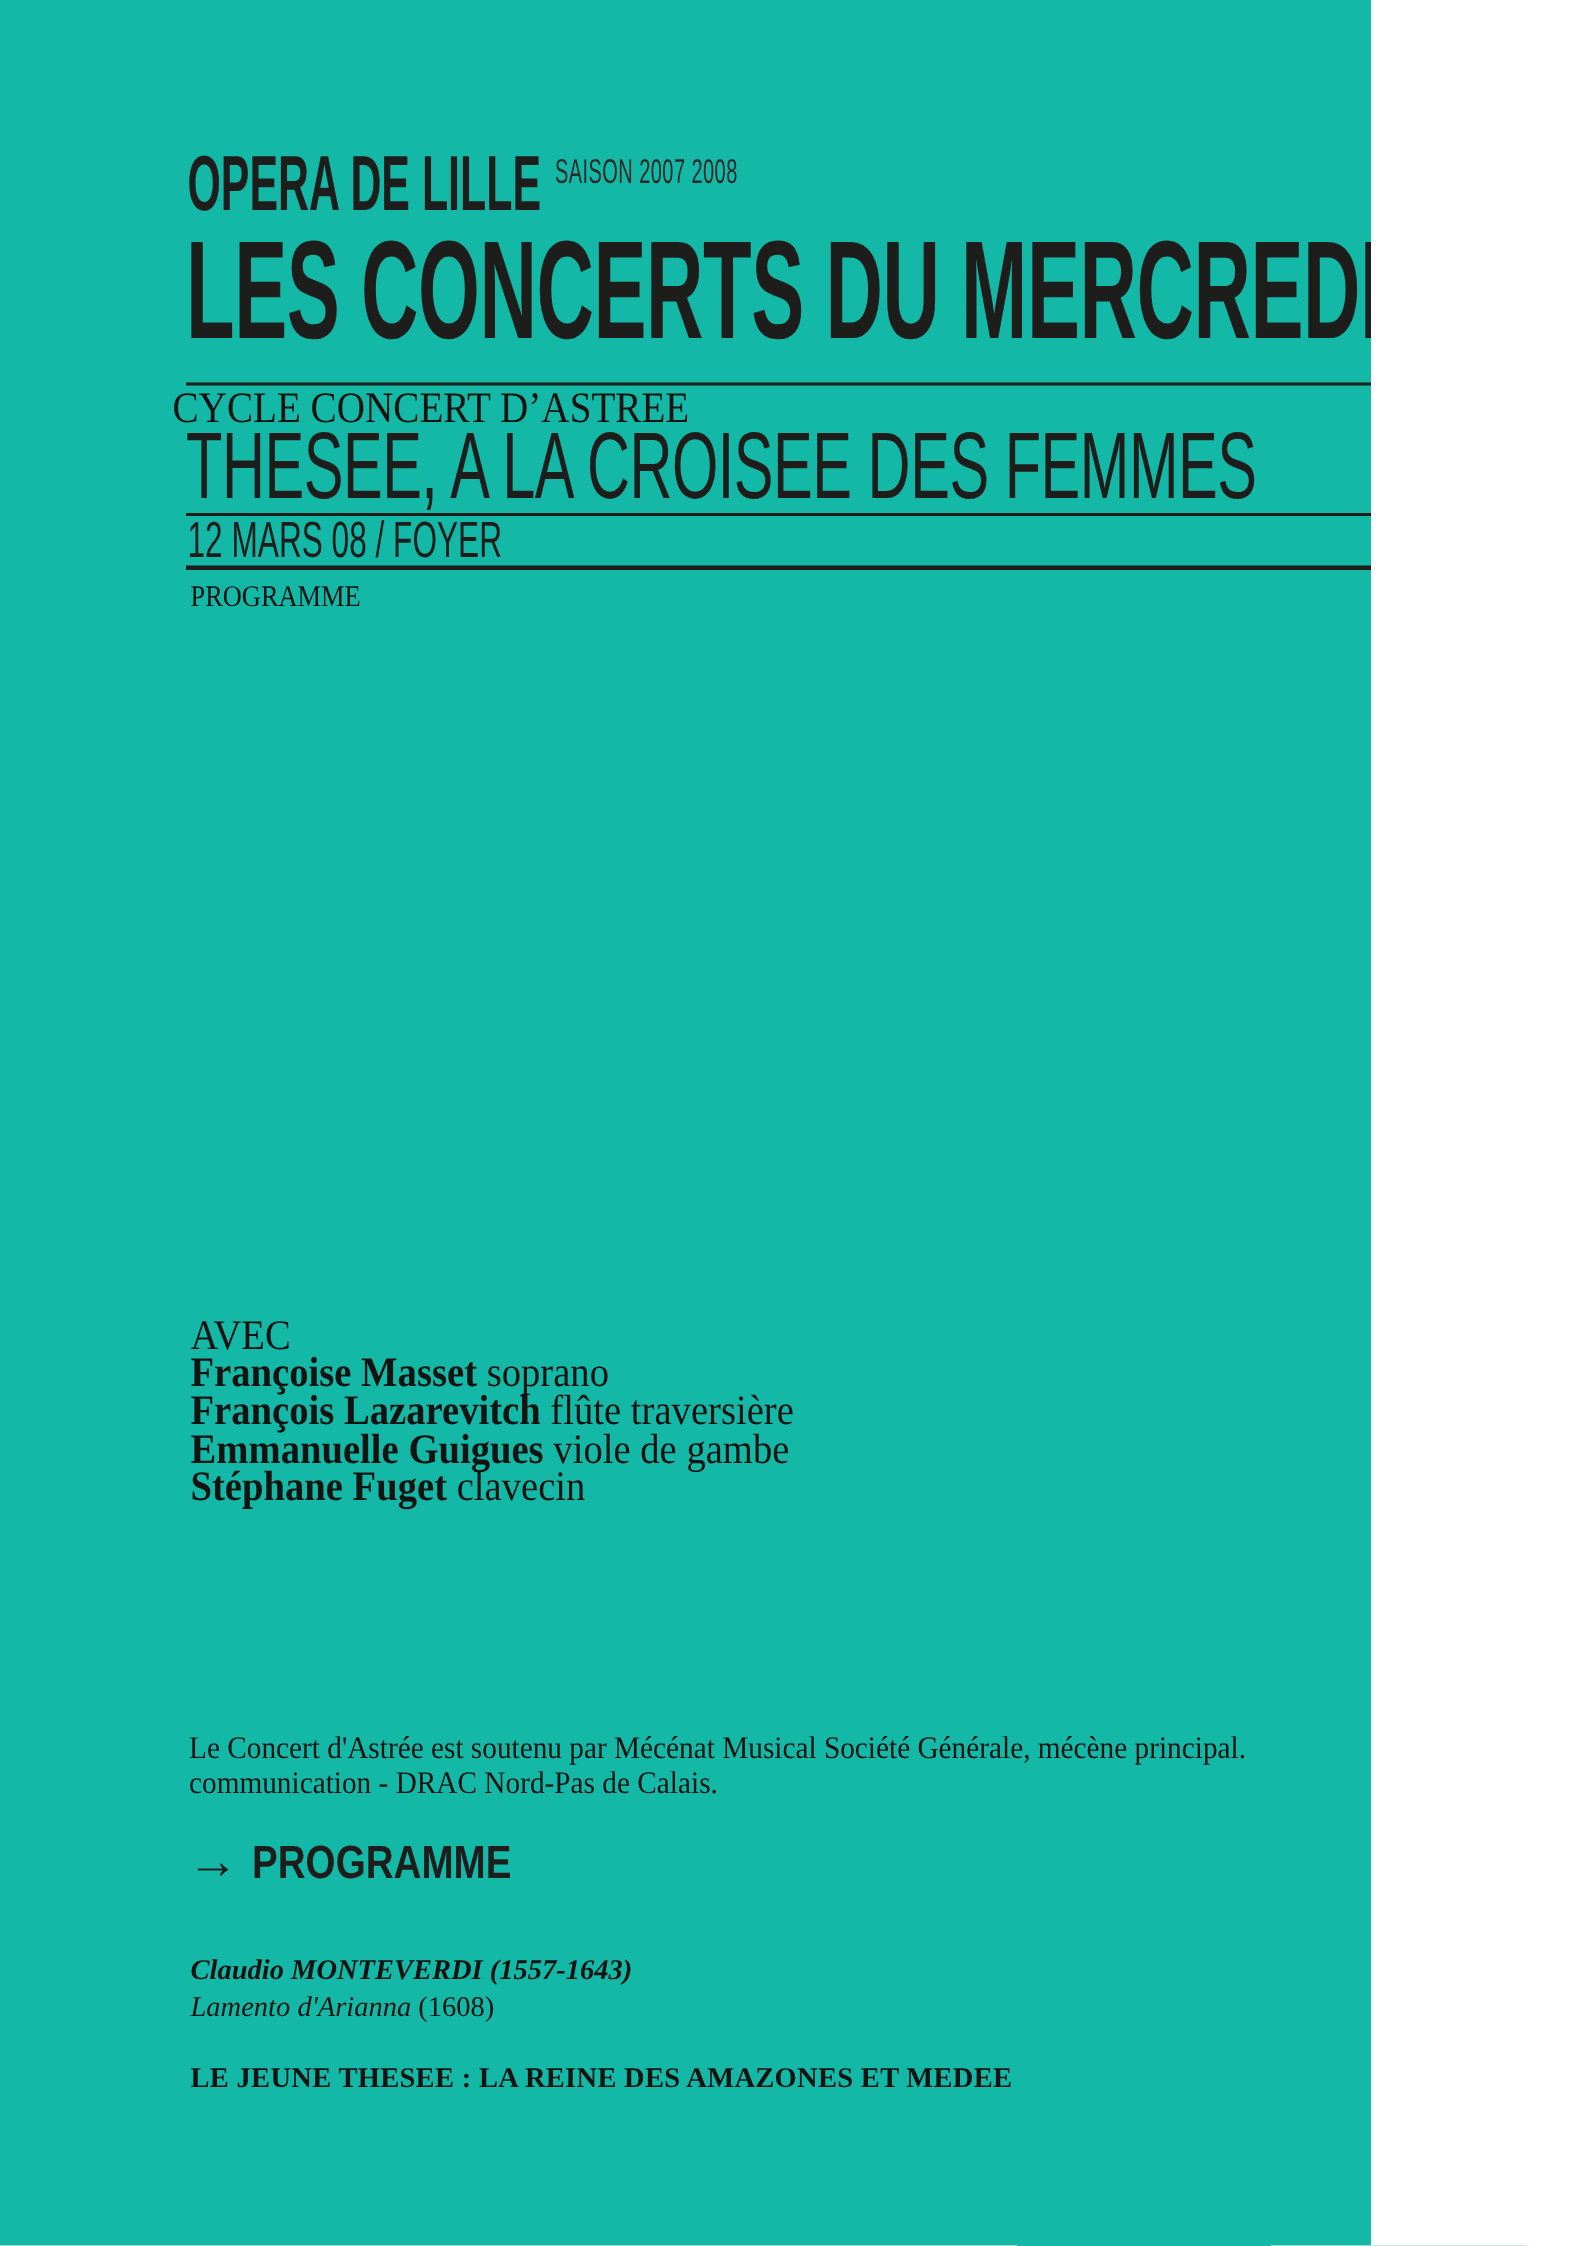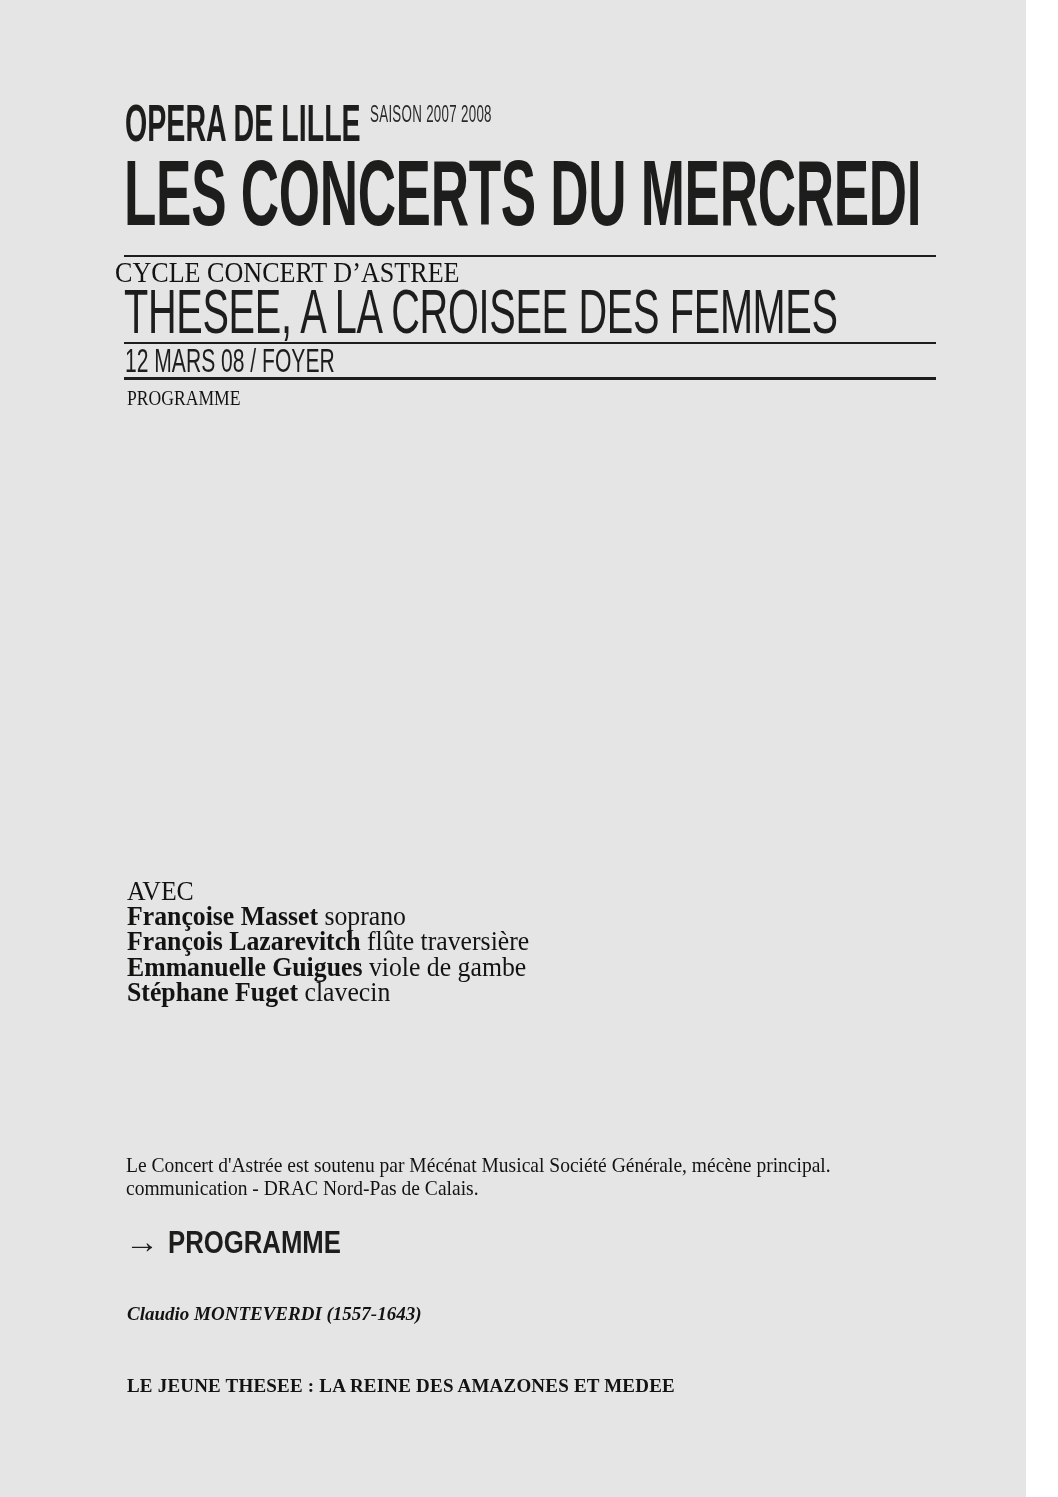--- a/index.html
+++ b/index.html
@@ -1,20 +1,20 @@
 <!DOCTYPE html>
 <html><head>
 <meta charset="utf-8">
 <style>
   * { margin:0; padding:0; box-sizing:border-box; }
   html, body { background:#ffffff; }
   .page {
     position:relative;
-    width:1026px; height:1497px;
-    background:#e5e5e5;
+    width:914px; height:1497px;
+    background:#14b8a6;
     color:#151412;
     font-family:"Liberation Serif", serif;
     overflow:hidden;
   }
   .abs { position:absolute; }
   .sans { font-family:"Liberation Sans", sans-serif; }
   .sq { display:inline-block; transform-origin:0 0; line-height:1; white-space:nowrap; }
 
   
   #brand   { left:125px; top:97px; }
@@ -126,17 +126,21 @@
       <span class="sq">communication - DRAC Nord-Pas de Calais.</span>
     </div>
   </div>
 
   <div class="abs" id="programme-heading">
     <span class="sq sans t-arrow">→</span><span class="sq sans t-prog">PROGRAMME</span>
   </div>
 
   <div class="abs" id="composer-block">
     <div class="t-composer">Claudio MONTEVERDI (1557-1643)</div>
+    <div>
+      <i>Lamento d'Arianna</i>
+      <span>(1608)</span>
+    </div>
   </div>
 
   <div class="abs" id="section-title">LE JEUNE THESEE : LA REINE DES AMAZONES ET MEDEE</div>
 
 </div>
 
 </body></html>

